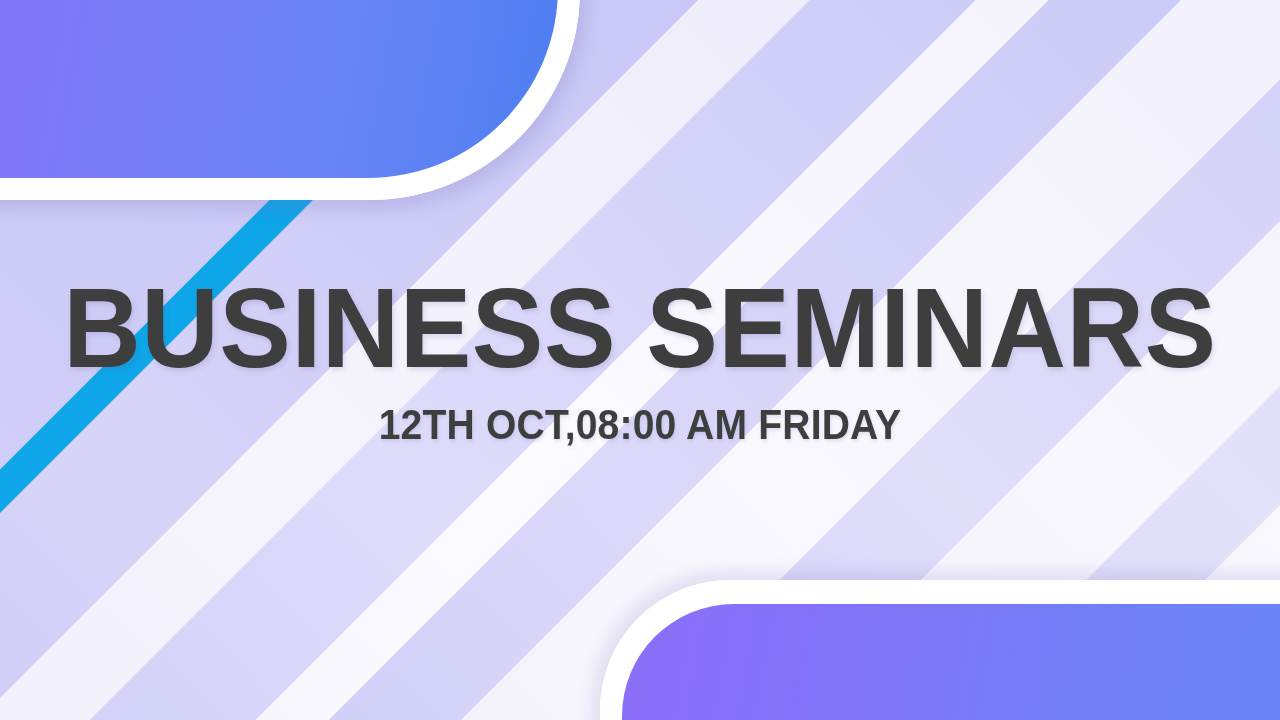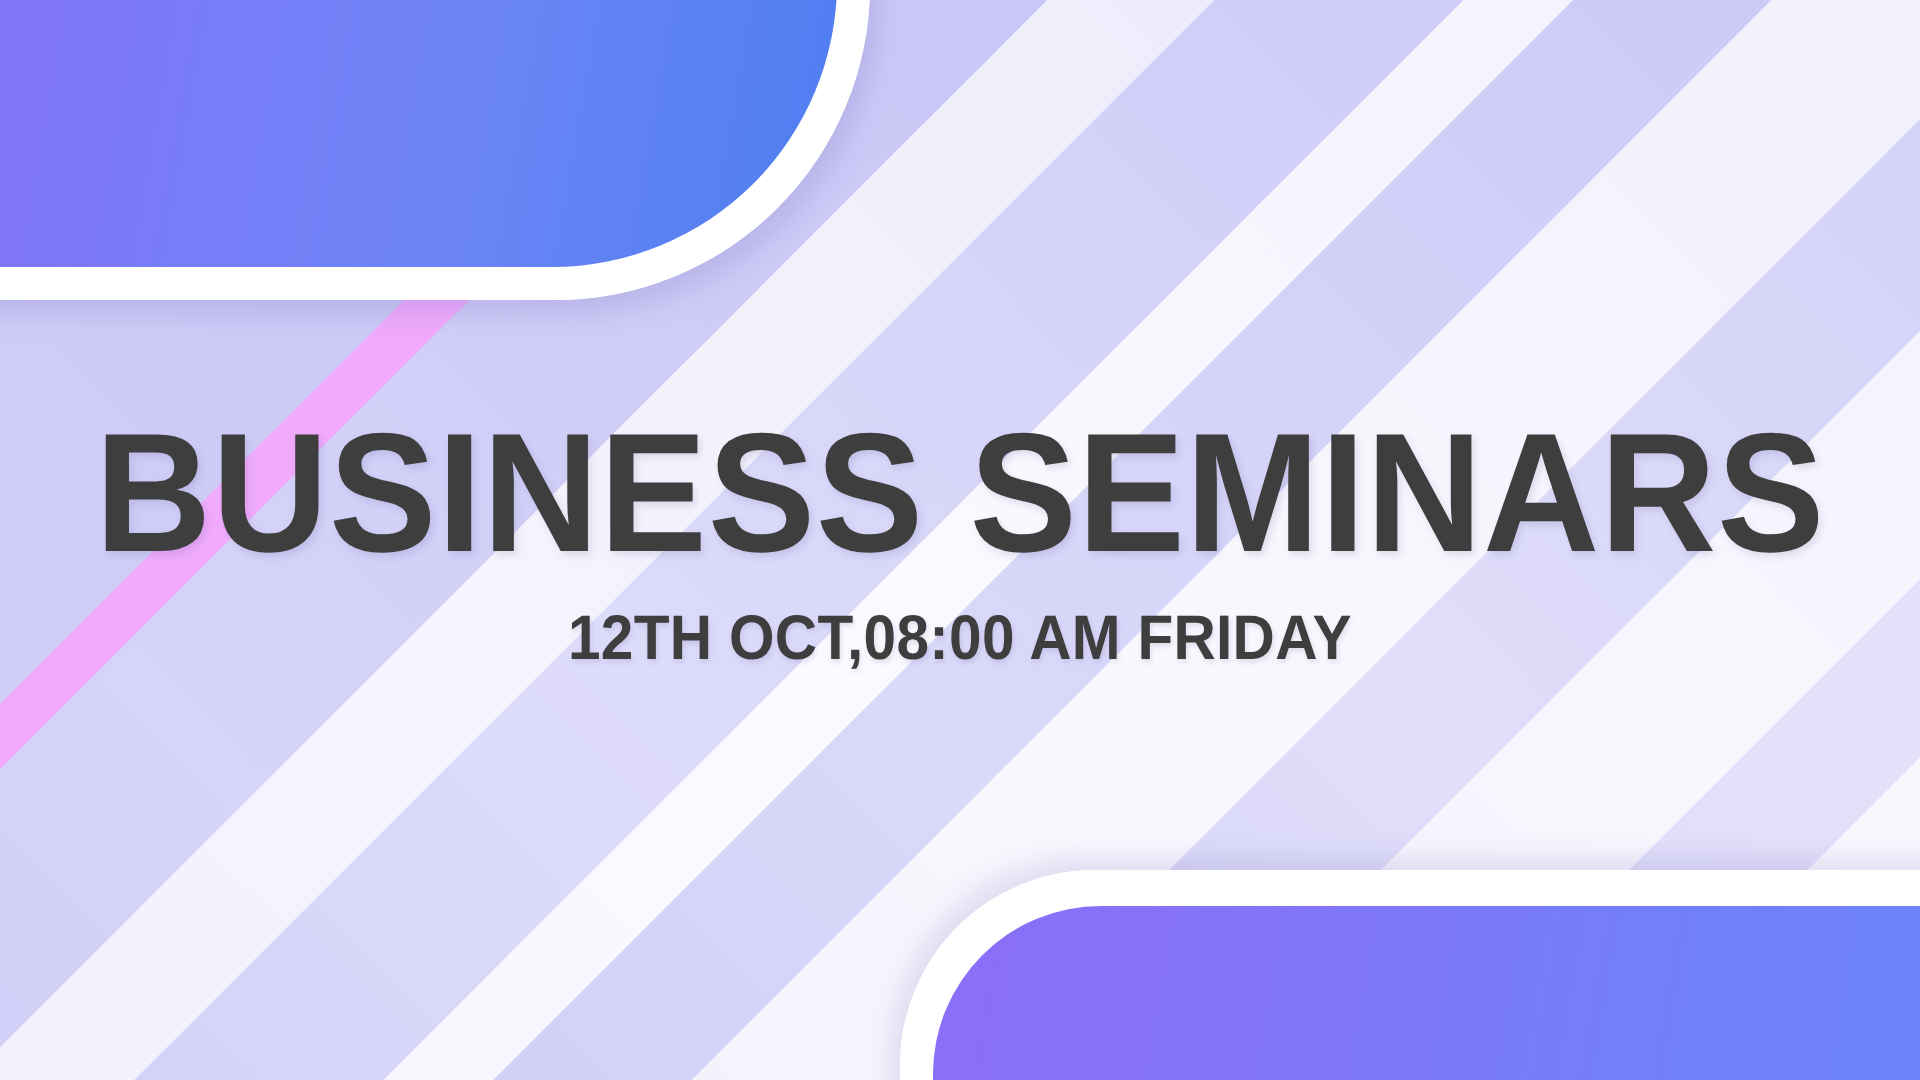--- a/index.html
+++ b/index.html
@@ -7,21 +7,21 @@
     margin: 0;
     padding: 0;
     background: #ffffff;
   }
 
   #poster {
     position: relative;
     width: 1280px;
     height: 720px;
     overflow: hidden;
-    background: #f0abfc;
+    background: #0ea5e9;
     font-family: "Liberation Sans", "DejaVu Sans", sans-serif;
   }
 
   
   .stripe-layer {
     position: absolute;
     inset: 0;
     overflow: hidden;
     z-index: 1;
   }

